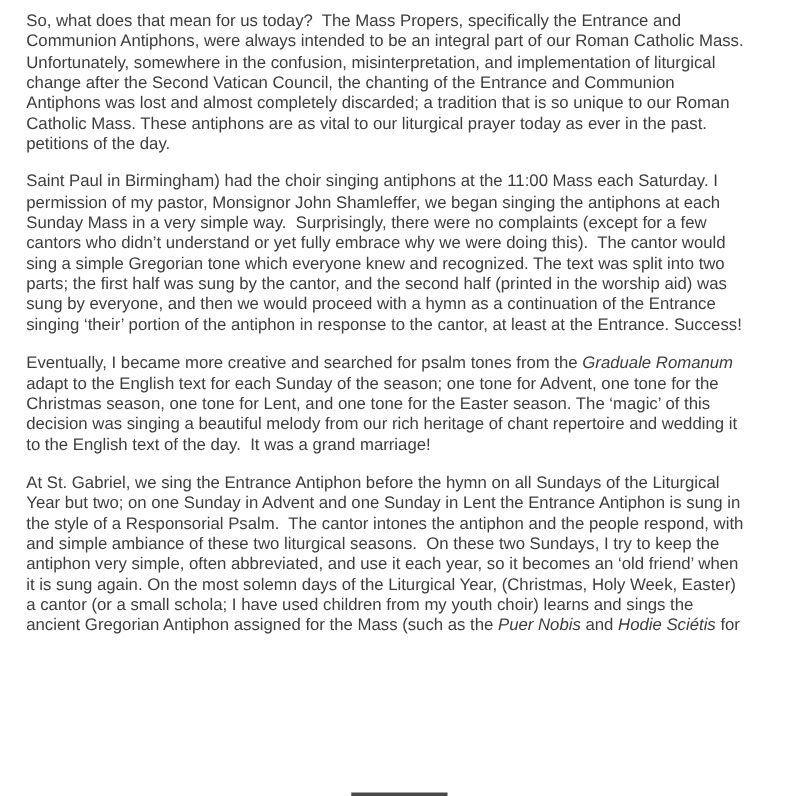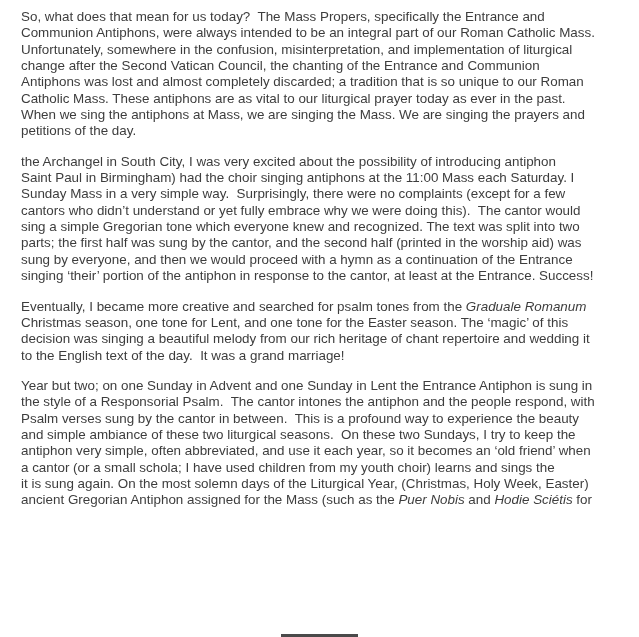--- a/index.html
+++ b/index.html
@@ -46,44 +46,44 @@
 
 <div class="document-page" style="color: rgb(61, 61, 61); background: rgb(255, 255, 255);">
   <div>
       <div class="paragraph">
         <div class="line">So, what does that mean for us today?  The Mass Propers, specifically the Entrance and</div>
         <div class="line">Communion Antiphons, were always intended to be an integral part of our Roman Catholic Mass.</div>
         <div class="line">Unfortunately, somewhere in the confusion, misinterpretation, and implementation of liturgical</div>
         <div class="line">change after the Second Vatican Council, the chanting of the Entrance and Communion</div>
         <div class="line">Antiphons was lost and almost completely discarded; a tradition that is so unique to our Roman</div>
         <div class="line">Catholic Mass. These antiphons are as vital to our liturgical prayer today as ever in the past.</div>
-        <div class="line">When we sing the antiphons at Mass, we are singing the Mass. We are singing the prayers and</div>
         <div class="line">petitions of the day.</div>
       </div>
       <div class="paragraph">
-        <div class="line">the Archangel in South City, I was very excited about the possibility of introducing antiphon</div>
         <div class="line">Saint Paul in Birmingham) had the choir singing antiphons at the 11:00 Mass each Saturday. I</div>
+        <div class="line">permission of my pastor, Monsignor John Shamleffer, we began singing the antiphons at each</div>
         <div class="line">Sunday Mass in a very simple way.  Surprisingly, there were no complaints (except for a few</div>
         <div class="line">cantors who didn’t understand or yet fully embrace why we were doing this).  The cantor would</div>
         <div class="line">sing a simple Gregorian tone which everyone knew and recognized. The text was split into two</div>
         <div class="line">parts; the first half was sung by the cantor, and the second half (printed in the worship aid) was</div>
         <div class="line">sung by everyone, and then we would proceed with a hymn as a continuation of the Entrance</div>
         <div class="line">singing ‘their’ portion of the antiphon in response to the cantor, at least at the Entrance. Success!</div>
       </div>
       <div class="paragraph">
         <div class="line">Eventually, I became more creative and searched for psalm tones from the <i>Graduale Romanum</i></div>
+        <div class="line">adapt to the English text for each Sunday of the season; one tone for Advent, one tone for the</div>
         <div class="line">Christmas season, one tone for Lent, and one tone for the Easter season. The ‘magic’ of this</div>
         <div class="line">decision was singing a beautiful melody from our rich heritage of chant repertoire and wedding it</div>
         <div class="line">to the English text of the day.  It was a grand marriage!</div>
       </div>
       <div class="paragraph">
+        <div class="line">At St. Gabriel, we sing the Entrance Antiphon before the hymn on all Sundays of the Liturgical</div>
         <div class="line">Year but two; on one Sunday in Advent and one Sunday in Lent the Entrance Antiphon is sung in</div>
         <div class="line">the style of a Responsorial Psalm.  The cantor intones the antiphon and the people respond, with</div>
-        <div class="line">Psalm verses sung by the cantor in between.  This is a profound way to experience the beauty</div>
         <div class="line">and simple ambiance of these two liturgical seasons.  On these two Sundays, I try to keep the</div>
         <div class="line">antiphon very simple, often abbreviated, and use it each year, so it becomes an ‘old friend’ when</div>
+        <div class="line">it is sung again. On the most solemn days of the Liturgical Year, (Christmas, Holy Week, Easter)</div>
         <div class="line">a cantor (or a small schola; I have used children from my youth choir) learns and sings the</div>
-        <div class="line">it is sung again. On the most solemn days of the Liturgical Year, (Christmas, Holy Week, Easter)</div>
         <div class="line">ancient Gregorian Antiphon assigned for the Mass (such as the <i>Puer Nobis</i> and <i>Hodie Sciétis</i> for</div>
       </div>
     </div>
   <div class="clipped-fragment"></div>
 </div>
 
 </body></html>

